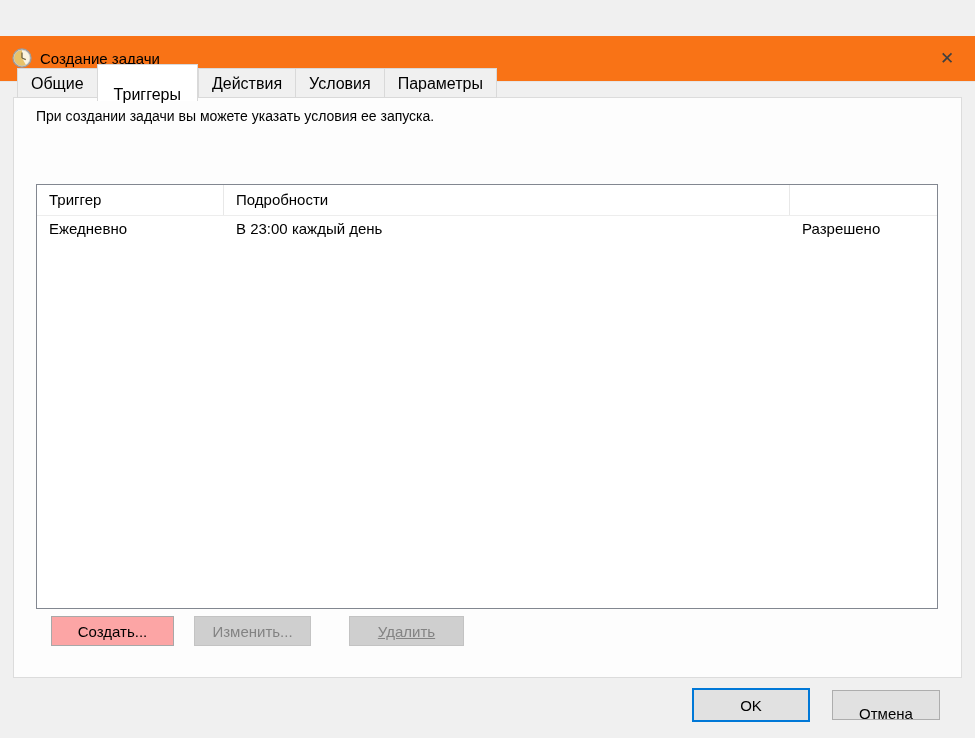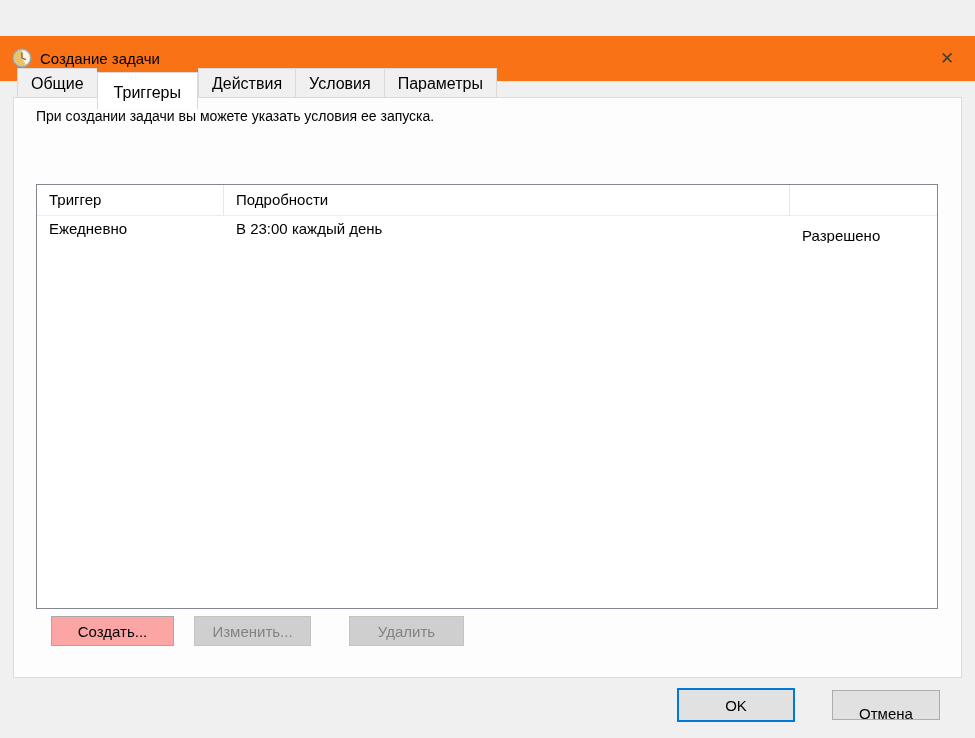--- a/index.html
+++ b/index.html
@@ -27,23 +27,23 @@
     position:absolute;left:17px;top:61px;height:37px;
     display:flex;align-items:flex-end;z-index:3;
   }
   .tab{
     height:30px;line-height:30px;padding:0 13px;
     background:#f0f0f0;border:1px solid #d9d9d9;border-right:none;
     font-size:16px;box-sizing:border-box;white-space:nowrap;
   }
   .tab:last-child{border-right:1px solid #d9d9d9;}
   .tab.active{
-    height:37px;line-height:35px;padding:2px 16px;
+    height:37px;line-height:35px;padding:12px 16px;
     background:#ffffff;border:1px solid #d9d9d9;border-bottom:none;
-    position:relative;top:11px;z-index:4;
+    position:relative;top:3px;z-index:4;
   }
   
   .panel{
     position:absolute;left:13px;top:97px;width:949px;height:581px;
     background:#fdfdfd;border:1px solid #dcdcdc;box-sizing:border-box;z-index:2;
   }
   .description{position:absolute;left:22px;top:10px;font-size:14px;}
   
   .trigger-table{
     position:absolute;left:22px;top:86px;width:902px;height:425px;
@@ -59,37 +59,37 @@
   .th.c2{width:566px;}
   .th.c3{width:125px;}
   .th.c4{flex:1;border-right:none;}
   .trow{display:flex;height:27px;}
   .td{
     box-sizing:border-box;padding:0 0 0 12px;line-height:26px;font-size:15px;
     overflow:hidden;white-space:nowrap;
   }
   .td.c1{width:187px;}
   .td.c2{width:566px;}
-  .td.c3{width:125px;margin-top:7px;}
+  .td.c3{width:125px;}
   
   .btn{
     position:absolute;height:30px;box-sizing:border-box;
     background:#fca5a5;border:1px solid #a8a8a8;
     font-family:inherit;font-size:15px;color:#000;text-align:center;
     padding:0;line-height:27px;
   }
   .btn.disabled{
     background:#cfcfcf;border-color:#c3c3c3;color:#838383;
   }
   .btn-create{left:37px;top:518px;width:123px;}
   .btn-edit{left:180px;top:518px;width:117px;}
-  .btn-delete{left:335px;top:518px;width:115px;}
+  .btn-delete{left:335px;top:518px;width:115px;text-decoration:underline;}
   
   .btn-ok{
-    position:absolute;left:677px;top:688px;width:118px;height:34px;
+    position:absolute;left:692px;top:688px;width:118px;height:34px;
     box-sizing:border-box;background:#e1e1e1;border:2px solid #0078d7;
     font-family:inherit;font-size:15px;line-height:29px;text-align:center;padding:0;
   }
   .btn-cancel{
     position:absolute;left:832px;top:690px;width:108px;height:30px;
     box-sizing:border-box;background:#e1e1e1;border:1px solid #adadad;
     font-family:inherit;font-size:15px;line-height:27px;text-align:center;padding:9px;
   }
 </style>
 </head>

